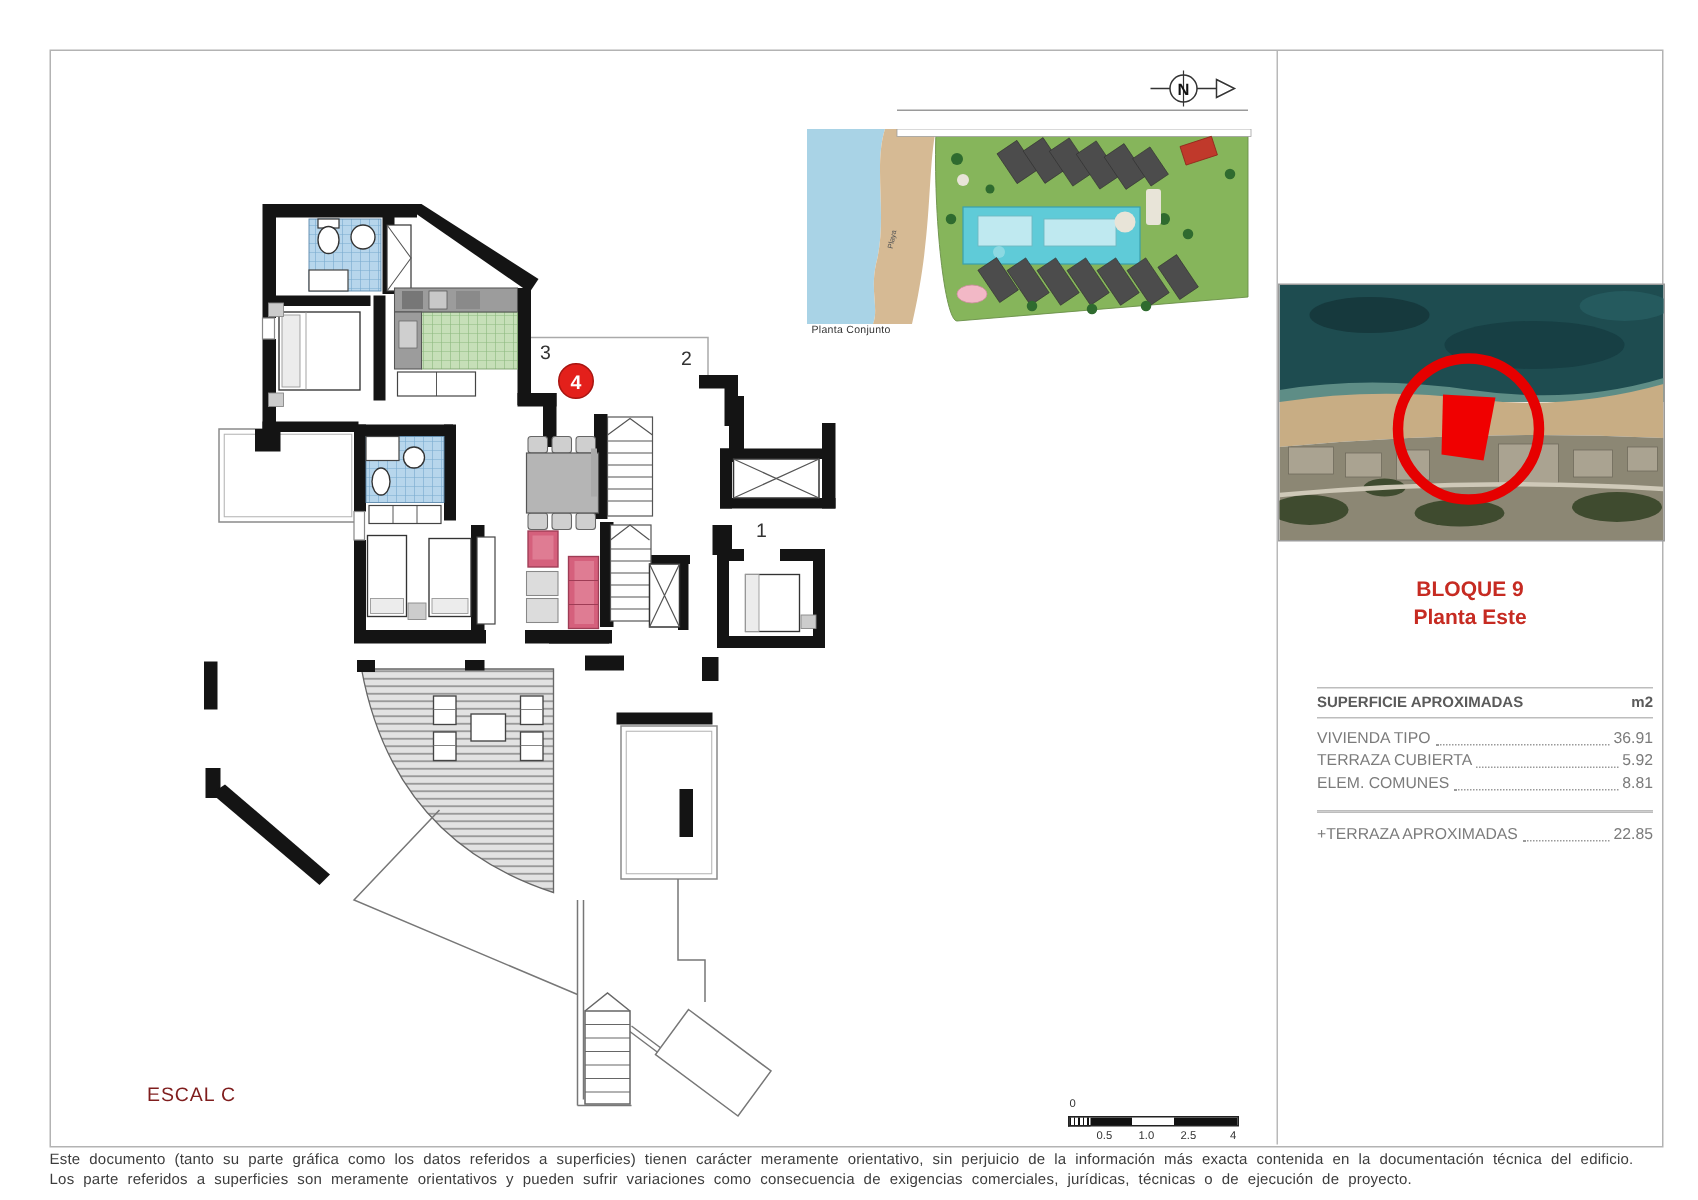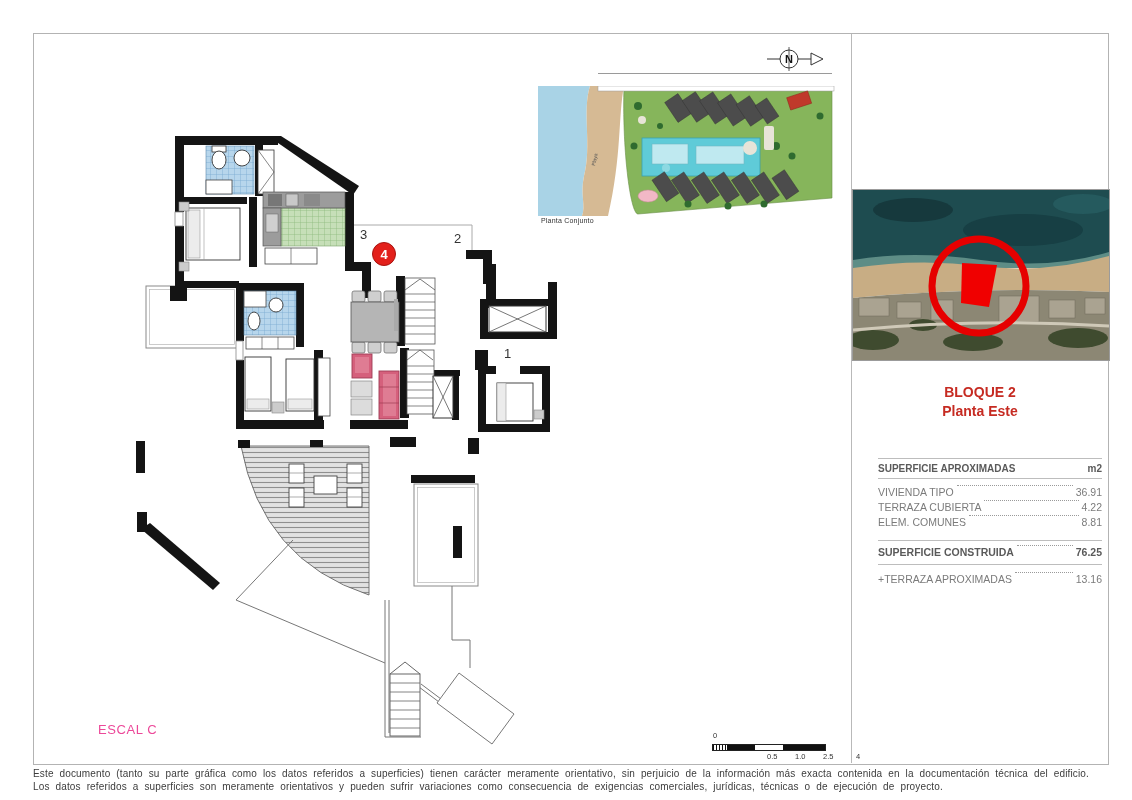--- a/index.html
+++ b/index.html
@@ -6,47 +6,47 @@
     font-family:"Liberation Sans",sans-serif;position:relative;overflow:hidden;}
   .abs{position:absolute;}
   
   #frame{left:33px;top:33px;width:1074px;height:730px;border:1px solid #b3b3b3;}
   #divider{left:851px;top:34px;width:1px;height:729px;background:#b9b9b9;}
   
   #title-block{left:858px;top:383px;width:244px;text-align:center;
     color:#c62b22;font-weight:bold;font-size:14px;line-height:19px;}
   #surface-table{left:878px;top:458px;width:224px;font-size:10.5px;color:#7b7b7b;}
   .rule{border-top:1px solid #bdbdbd;height:0;margin:0;}
-  .trow{display:flex;align-items:flex-start;line-height:15px;}
+  .trow{display:flex;align-items:flex-end;line-height:15px;}
   .trow .leader{flex:1;border-bottom:1.5px dotted #9a9a9a;margin:0 3px 3px 3px;height:0;}
   .trow .val{text-align:right;}
   .thead{display:flex;justify-content:space-between;font-weight:bold;color:#5a5a5a;
     font-size:10px;padding:4px 0 4px 0;}
   .tstrong{font-weight:bold;color:#5a5a5a;}
   .pad{height:6px;}
   
   #aerial-box{left:852px;top:189px;width:256px;height:170px;border:1px solid #9b9b9b;}
   
   #siteplan-box{left:538px;top:86px;width:298px;height:130px;}
   #siteplan-caption{left:541px;top:217px;font-size:7px;color:#333;letter-spacing:.2px;}
   .roadline{background:#9a9a9a;height:1px;}
   
   #floorplan-box{left:135px;top:125px;width:432px;height:625px;}
   
-  #escala{left:98px;top:722px;font-size:13px;color:#ec4899;letter-spacing:.6px;}
+  #escala{left:98px;top:722px;font-size:13px;color:#7f1d1d;letter-spacing:.6px;}
   #north-box{left:765px;top:42px;width:60px;height:34px;}
   
   #scalebar{left:711px;top:731px;width:120px;height:28px;font-size:7.5px;color:#333;}
   #sb-zero{position:absolute;left:2px;top:0;}
   #sb-bar{position:absolute;left:1px;top:13px;width:112px;height:5px;border:1px solid #222;
     background:linear-gradient(to right,
       transparent 0 12.5%, #111 12.5% 37.5%, #fff 37.5% 62.5%, #111 62.5% 100%);}
   #sb-comb{position:absolute;left:1px;top:13px;width:14px;height:5px;
     background:repeating-linear-gradient(to right,#111 0 1px,#fff 1px 3px);border:1px solid #222;border-right:none;}
-  .sb-t{position:absolute;top:21px;margin-left:36px;}
+  .sb-t{position:absolute;top:21px;}
   
   .footline{left:33px;width:1078px;font-size:10px;color:#3c3c3c;letter-spacing:.15px;
     word-spacing:3px;white-space:nowrap;}
   #foot1{top:768px;} #foot2{top:781px;}
 </style>
 </head>
 <body>
 
 <div class="abs" id="frame"></div>
 <div class="abs" id="divider"></div>
@@ -145,60 +145,55 @@
       <rect x="196" y="110" width="26" height="18"></rect>
         <rect x="232" y="108" width="20" height="16"></rect>
     </g>
     <path d="M0,140 Q128,128 256,136" stroke="#cfc9b8" stroke-width="3" fill="none"></path>
     <polygon points="109,73 144,75 136,117 108,113" fill="#f00000"></polygon>
     <circle cx="126" cy="96" r="47" fill="none" stroke="#e60000" stroke-width="7"></circle>
   </svg>
 </div>
 
 <div class="abs" id="title-block">
-  <div>BLOQUE 2</div>
+  <div>BLOQUE 9</div>
   <div>Planta Este</div>
 </div>
 
 <div class="abs" id="surface-table">
   <div class="rule"></div>
   <div class="thead">
     <span>SUPERFICIE APROXIMADAS</span>
     <span>m2</span>
   </div>
   <div class="rule"></div>
   <div class="pad"></div>
   <div class="trow">
     <span>VIVIENDA TIPO</span>
     <span class="leader"></span>
     <span class="val">36.91</span>
   </div>
   <div class="trow">
     <span>TERRAZA CUBIERTA</span>
     <span class="leader"></span>
-    <span class="val">4.22</span>
+    <span class="val">5.92</span>
   </div>
   <div class="trow">
     <span>ELEM. COMUNES</span>
     <span class="leader"></span>
     <span class="val">8.81</span>
   </div>
   <div style="height:10px"></div>
   <div class="rule"></div>
-  <div class="trow tstrong" style="padding:4px 0;">
-    <span>SUPERFICIE CONSTRUIDA</span>
-    <span class="leader"></span>
-    <span class="val">76.25</span>
-  </div>
   <div class="rule"></div>
   <div style="height:7px"></div>
   <div class="trow">
     <span>+TERRAZA APROXIMADAS</span>
     <span class="leader"></span>
-    <span class="val">13.16</span>
+    <span class="val">22.85</span>
   </div>
 </div>
 
 <div class="abs" id="floorplan-box">
 <svg width="432" height="625" viewBox="135 125 432 625">
   <defs>
     <pattern id="blueTile" width="6" height="6" patternUnits="userSpaceOnUse">
       <rect width="6" height="6" fill="#b7d6ec"></rect>
       <path d="M0,0 H6 M0,0 V6" stroke="#78aacf" stroke-width="0.8"></path>
     </pattern>
@@ -426,13 +421,13 @@
   <span id="sb-zero">0</span>
   <div id="sb-bar"></div>
   <div id="sb-comb"></div>
   <span class="sb-t" style="left:20px">0.5</span>
   <span class="sb-t" style="left:48px">1.0</span>
   <span class="sb-t" style="left:76px">2.5</span>
   <span class="sb-t" style="left:109px">4</span>
 </div>
 
 <div class="abs footline" id="foot1">Este documento (tanto su parte gráfica como los datos referidos a superficies) tienen carácter meramente orientativo, sin perjuicio de la información más exacta contenida en la documentación técnica del edificio.</div>
-<div class="abs footline" id="foot2">Los datos referidos a superficies son meramente orientativos y pueden sufrir variaciones como consecuencia de exigencias comerciales, jurídicas, técnicas o de ejecución de proyecto.</div>
+<div class="abs footline" id="foot2">Los parte referidos a superficies son meramente orientativos y pueden sufrir variaciones como consecuencia de exigencias comerciales, jurídicas, técnicas o de ejecución de proyecto.</div>
 
 </body></html>

